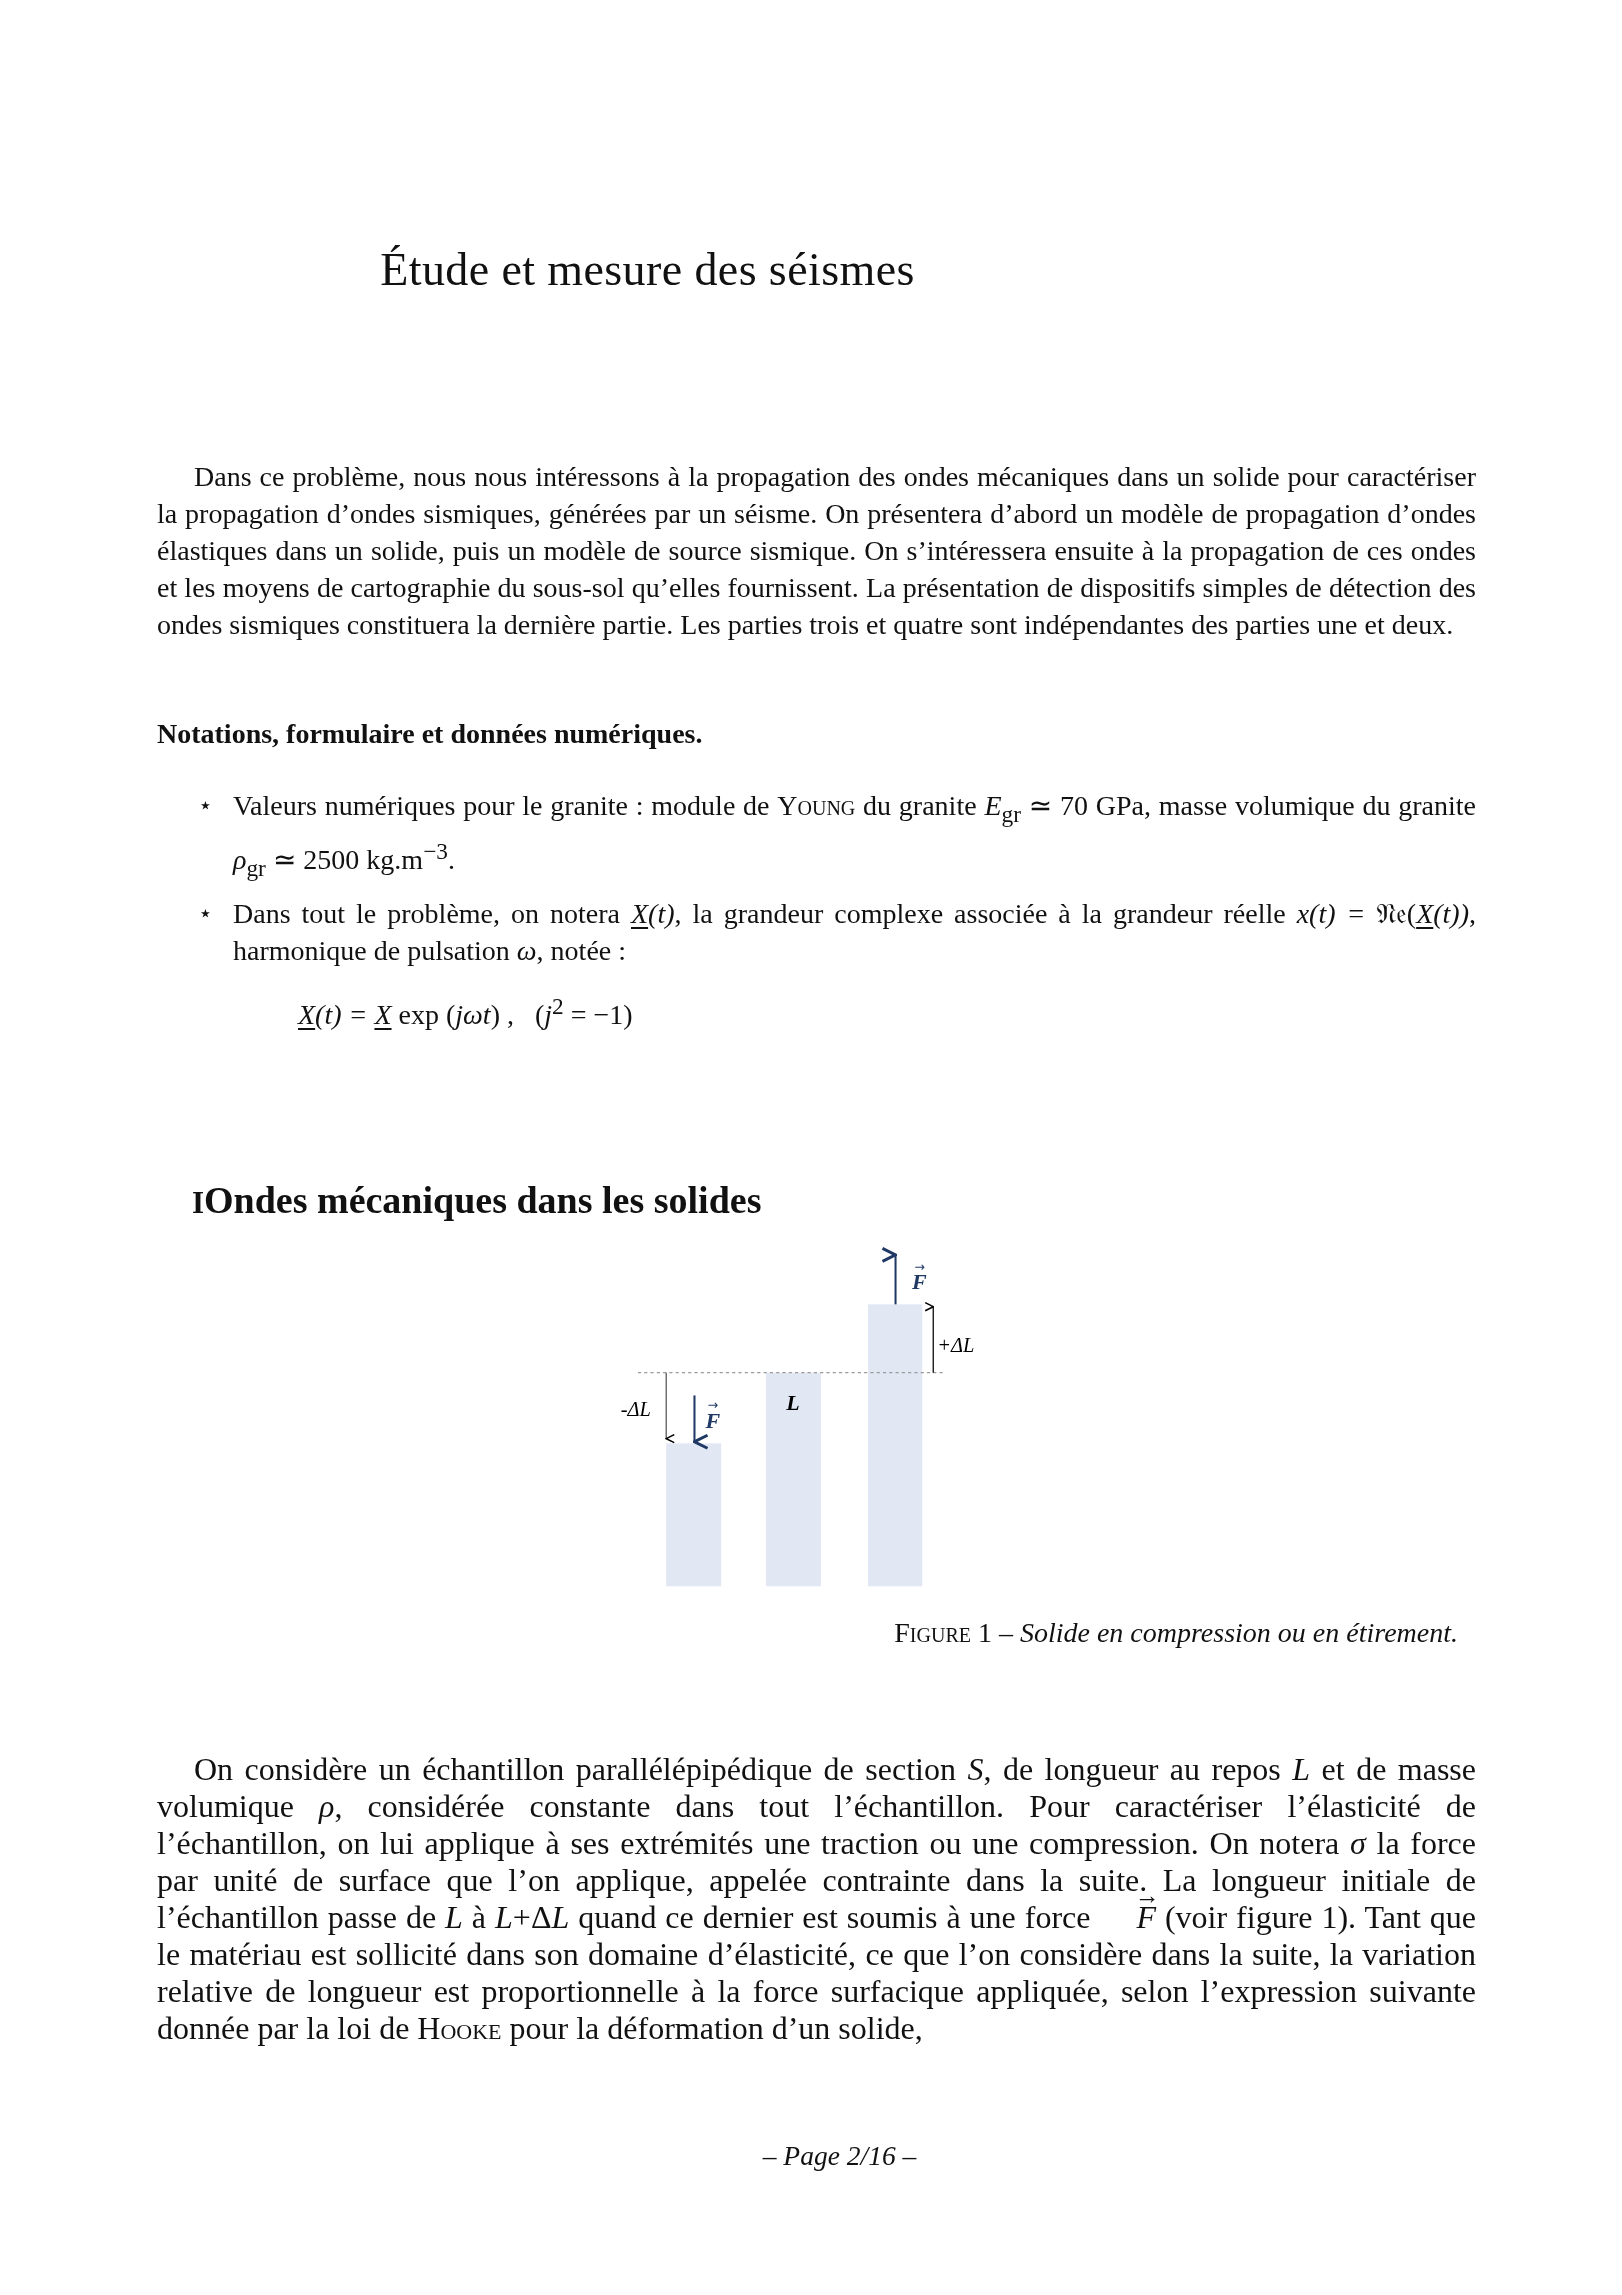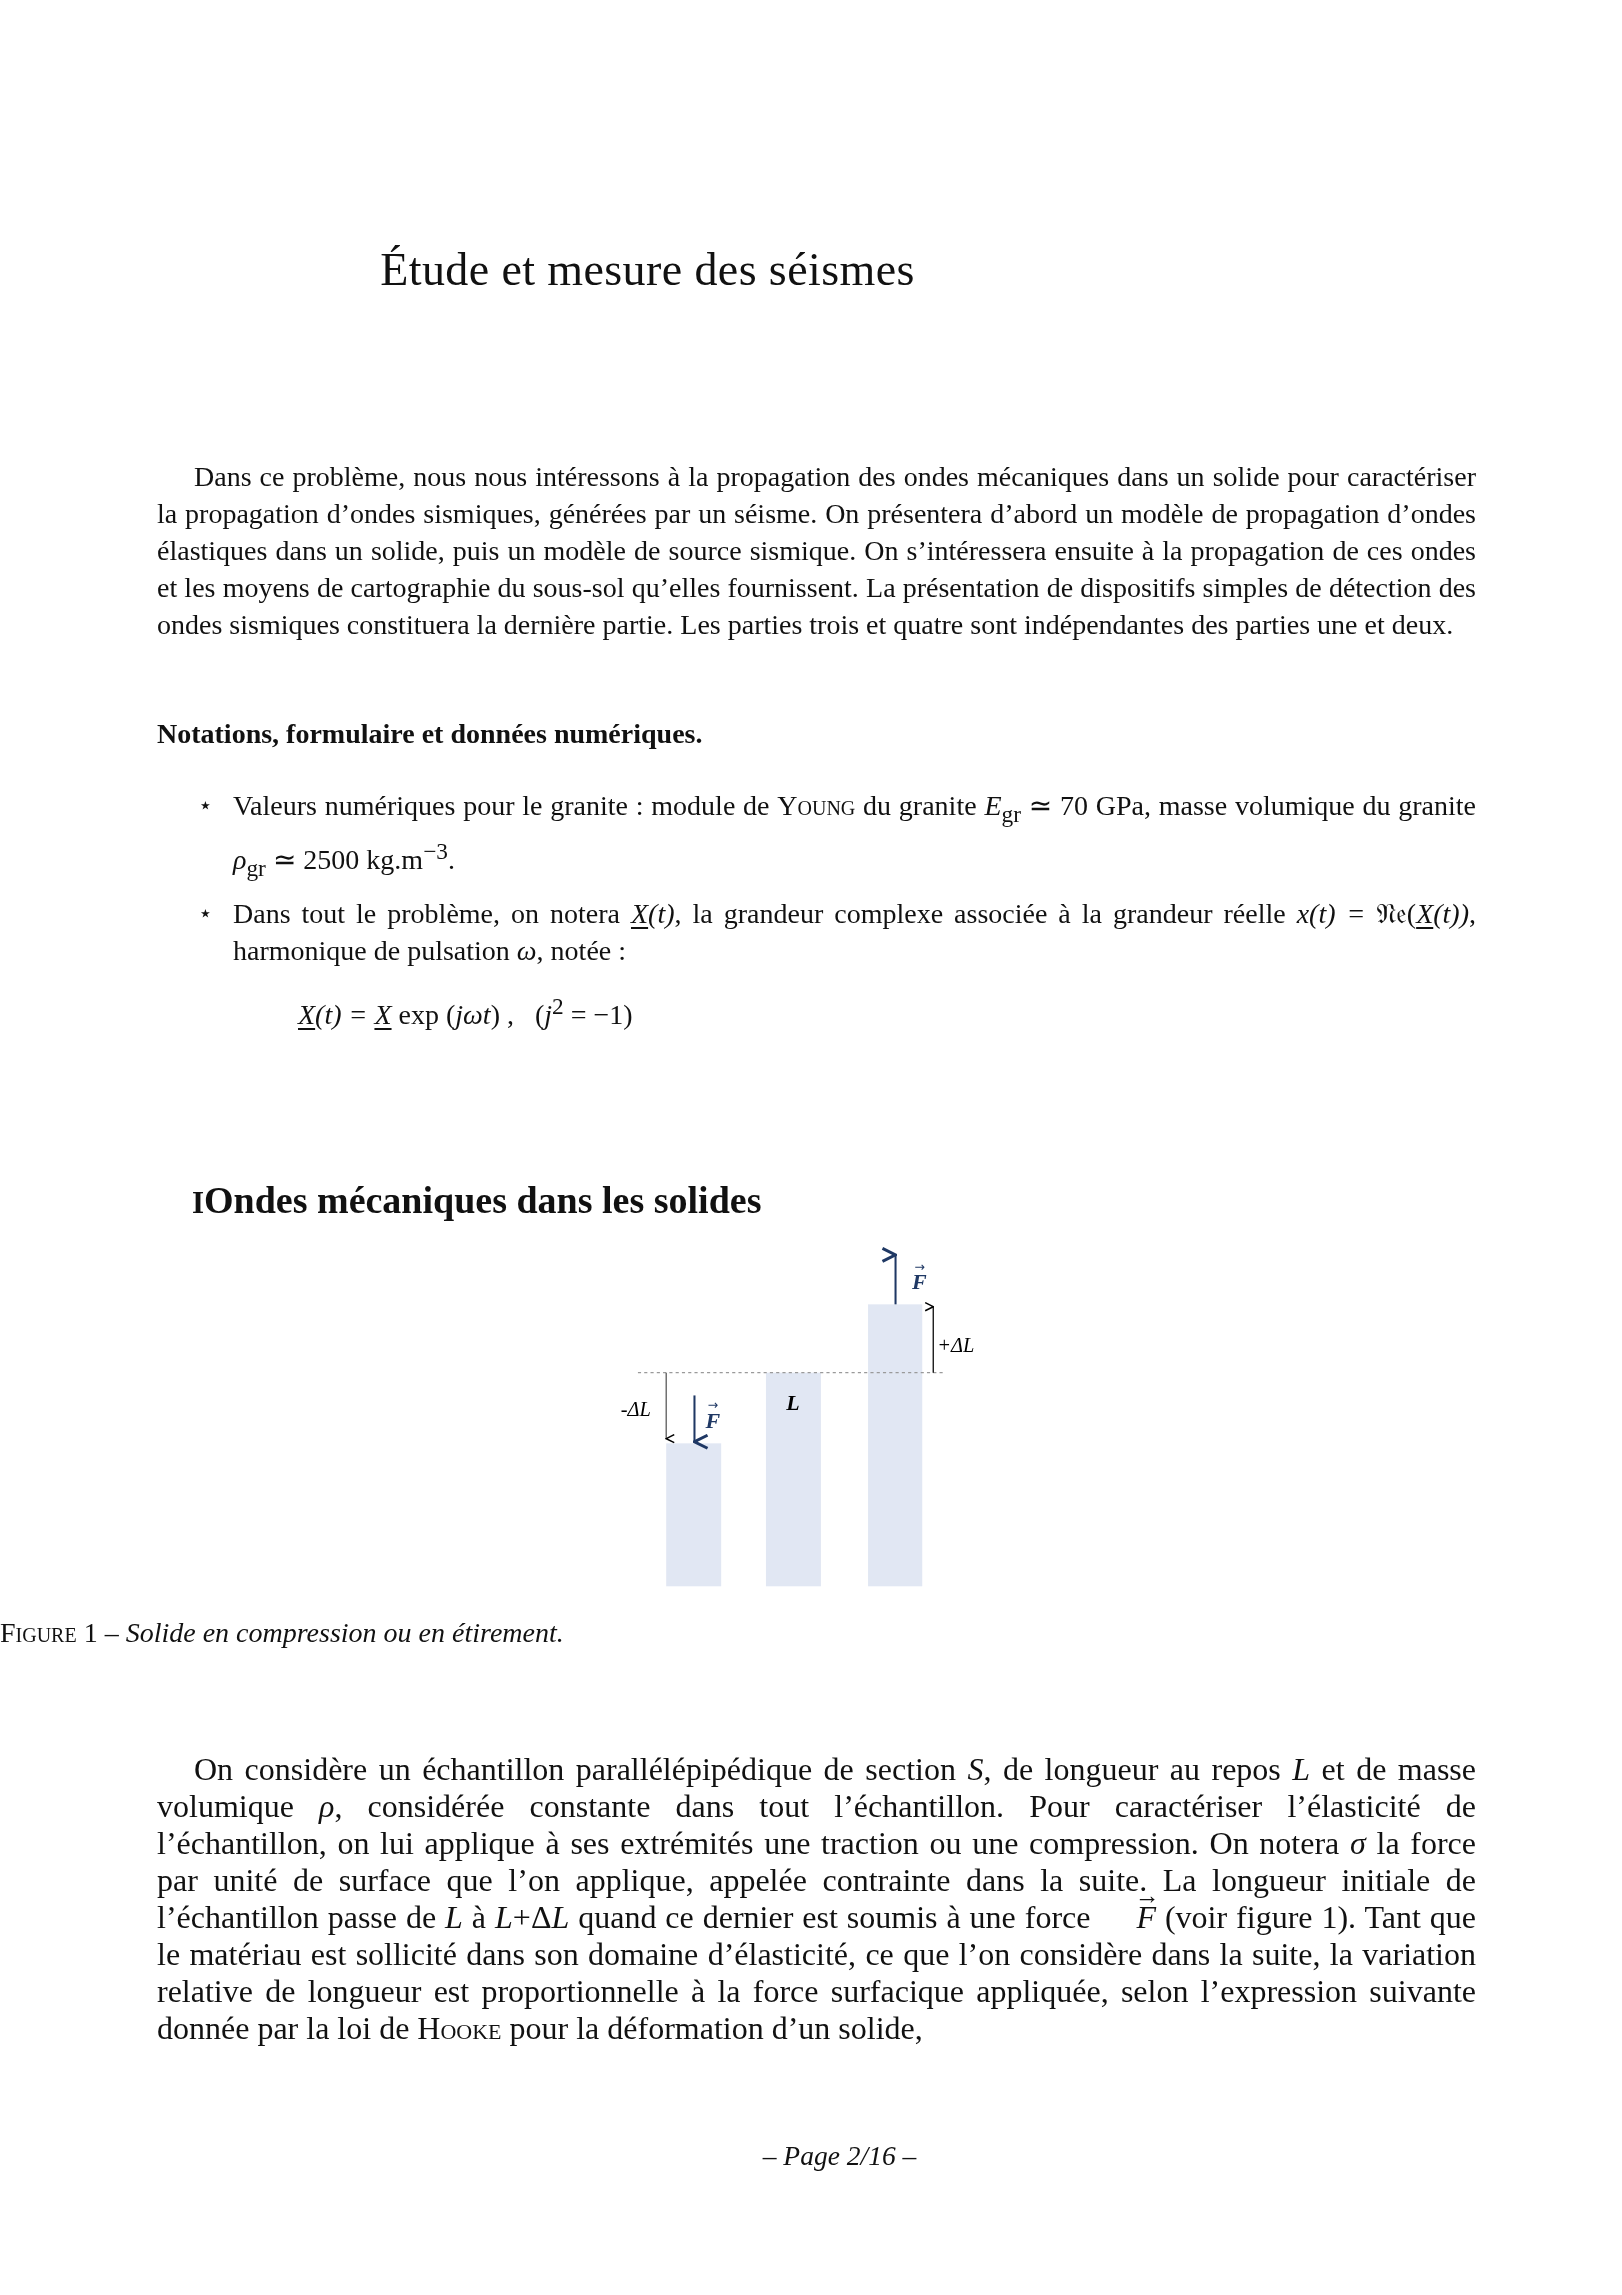--- a/index.html
+++ b/index.html
@@ -48,21 +48,21 @@
       font-family: "Liberation Serif", serif; font-weight: bold;
       font-size: 38px;
       text-align: right;
     }
     .section-heading .num { font-size: 31px; display: inline-block; width: 47px; font-variant: small-caps; }
 
     .figure { position: absolute; left: 597px; top: 1225px; width: 440px; height: 377px; }
     .figure svg { width: 440px; height: 377px; display: block; }
 
     .caption {
-      position: absolute; left: 0; width: 1458px; top: 1617px; text-align: left;
+      position: absolute; left: 0; width: 1458px; top: 1617px; text-align: right;
       font-family: "Liberation Serif", serif; font-size: 28px;
     }
     .caption .cap-label { font-variant: small-caps; }
     .caption .cap-text { font-style: italic; }
 
     .body-para {
       position: absolute; left: 157px; width: 1319px; top: 1719px;
       font-family: "Liberation Serif", serif;
       font-size: 32px; line-height: 37px; text-align: justify;
       text-indent: 37px;

